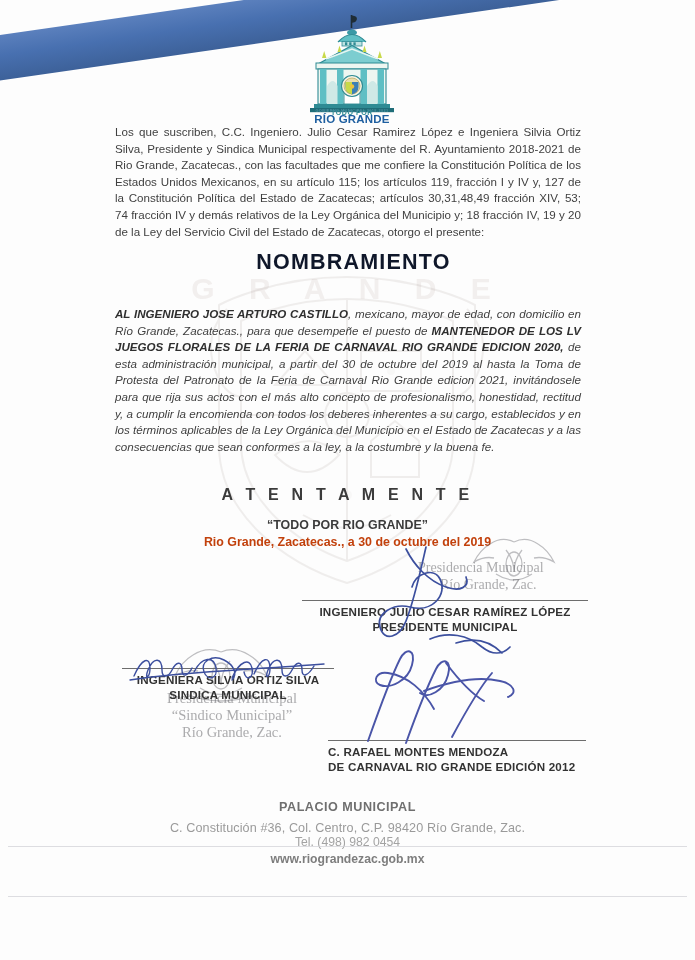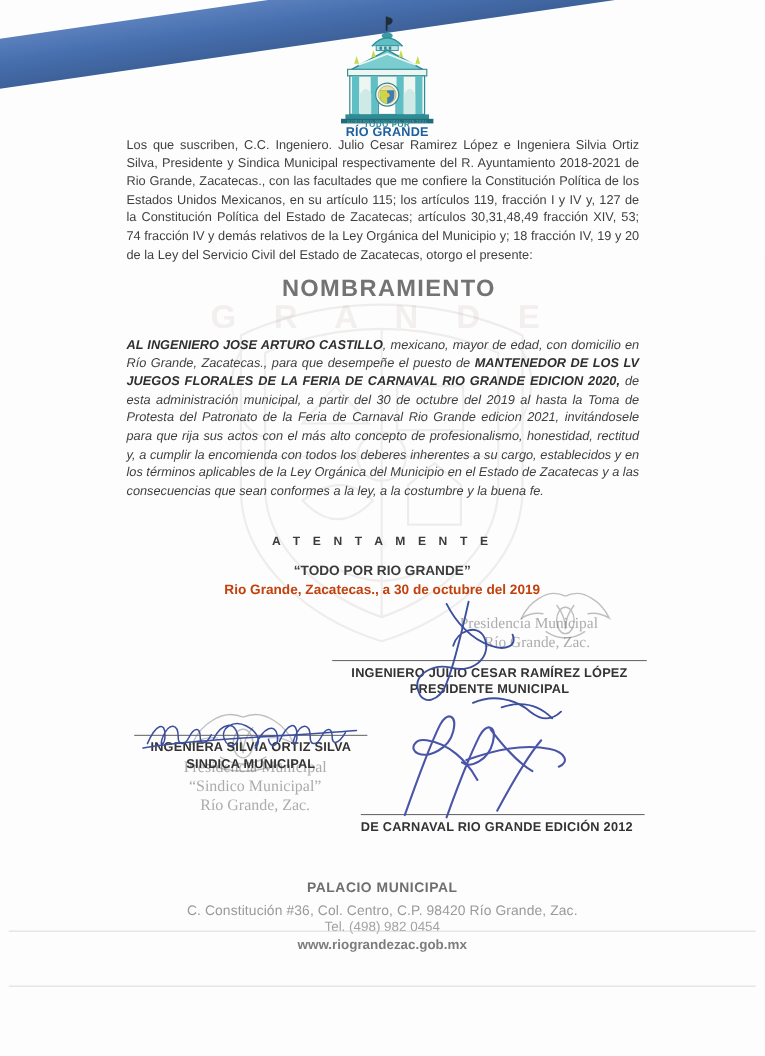--- a/index.html
+++ b/index.html
@@ -89,34 +89,34 @@
   #body-1 { top: 306px; font-style: italic; }
   .para b { font-weight: 700; color: #2f2f2f; }
 
   .doc-title {
     position: absolute;
     top: 250px; left: 0; right: 0;
     text-align: center;
     font-size: 21.5px;
     font-weight: 700;
     letter-spacing: 1.2px;
-    color: #737373;
+    color: #0f172a;
     z-index: 3;
     margin-left: 12px;
   }
 
   
   .closing {
     position: absolute;
     top: 486px; left: 0; right: 0;
     text-align: center;
     z-index: 3;
   }
   .atentamente {
-    font-size: 11px;
+    font-size: 16px;
     font-weight: 700;
     letter-spacing: 4.2px;
     color: #3b3b3b;
   }
   .motto {
     margin-top: 14px;
     font-size: 12.4px;
     font-weight: 700;
     color: #3b3b3b;
   }
@@ -399,20 +399,21 @@
   </div>
 
   <div class="sig-block" id="sig-sindica">
     <div class="sig-rule"></div>
     <div class="sig-name">INGENIERA SILVIA ORTIZ SILVA</div>
     <div class="sig-title">SINDICA MUNICIPAL</div>
   </div>
 
   <div class="sig-block" id="sig-patronato">
     <div class="sig-rule"></div>
+    <div class="sig-name">C. RAFAEL MONTES MENDOZA</div>
     <div class="sig-title wrap">DE CARNAVAL RIO GRANDE EDICIÓN 2012</div>
   </div>
 
   <div class="footer">
     <div class="f-palacio">PALACIO MUNICIPAL</div>
     <div class="f-address">C. Constitución #36, Col. Centro, C.P. 98420 Río Grande, Zac.</div>
     <div class="f-rule" style="top:46px;"></div>
     <div class="f-tel">Tel. (498) 982 0454</div>
     <div class="f-web">www.riograndezac.gob.mx</div>
     <div class="f-rule" style="top:96px;"></div>

